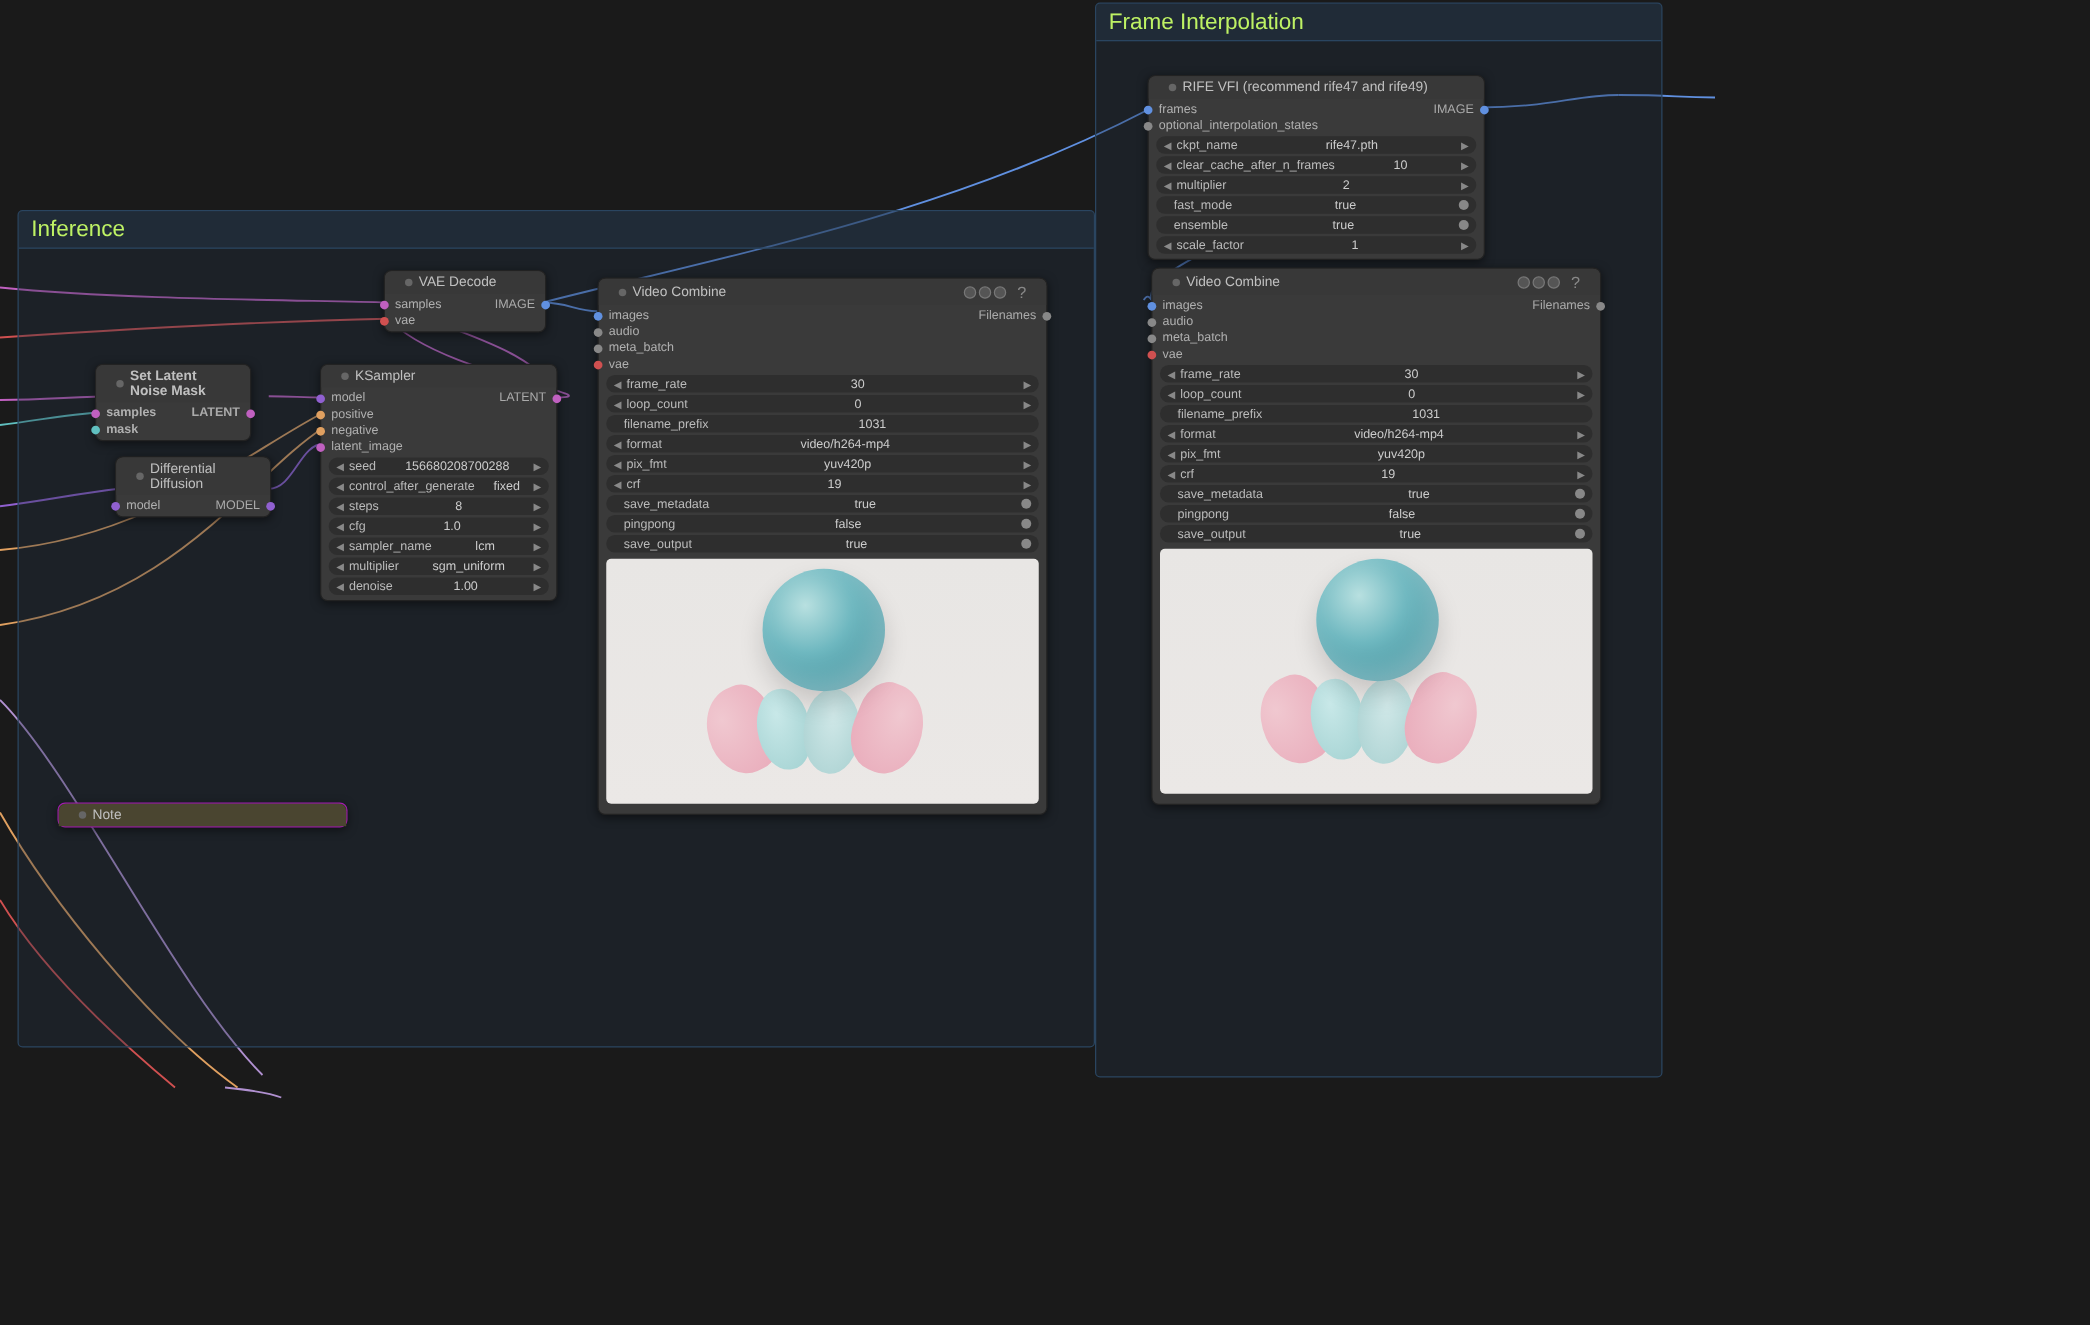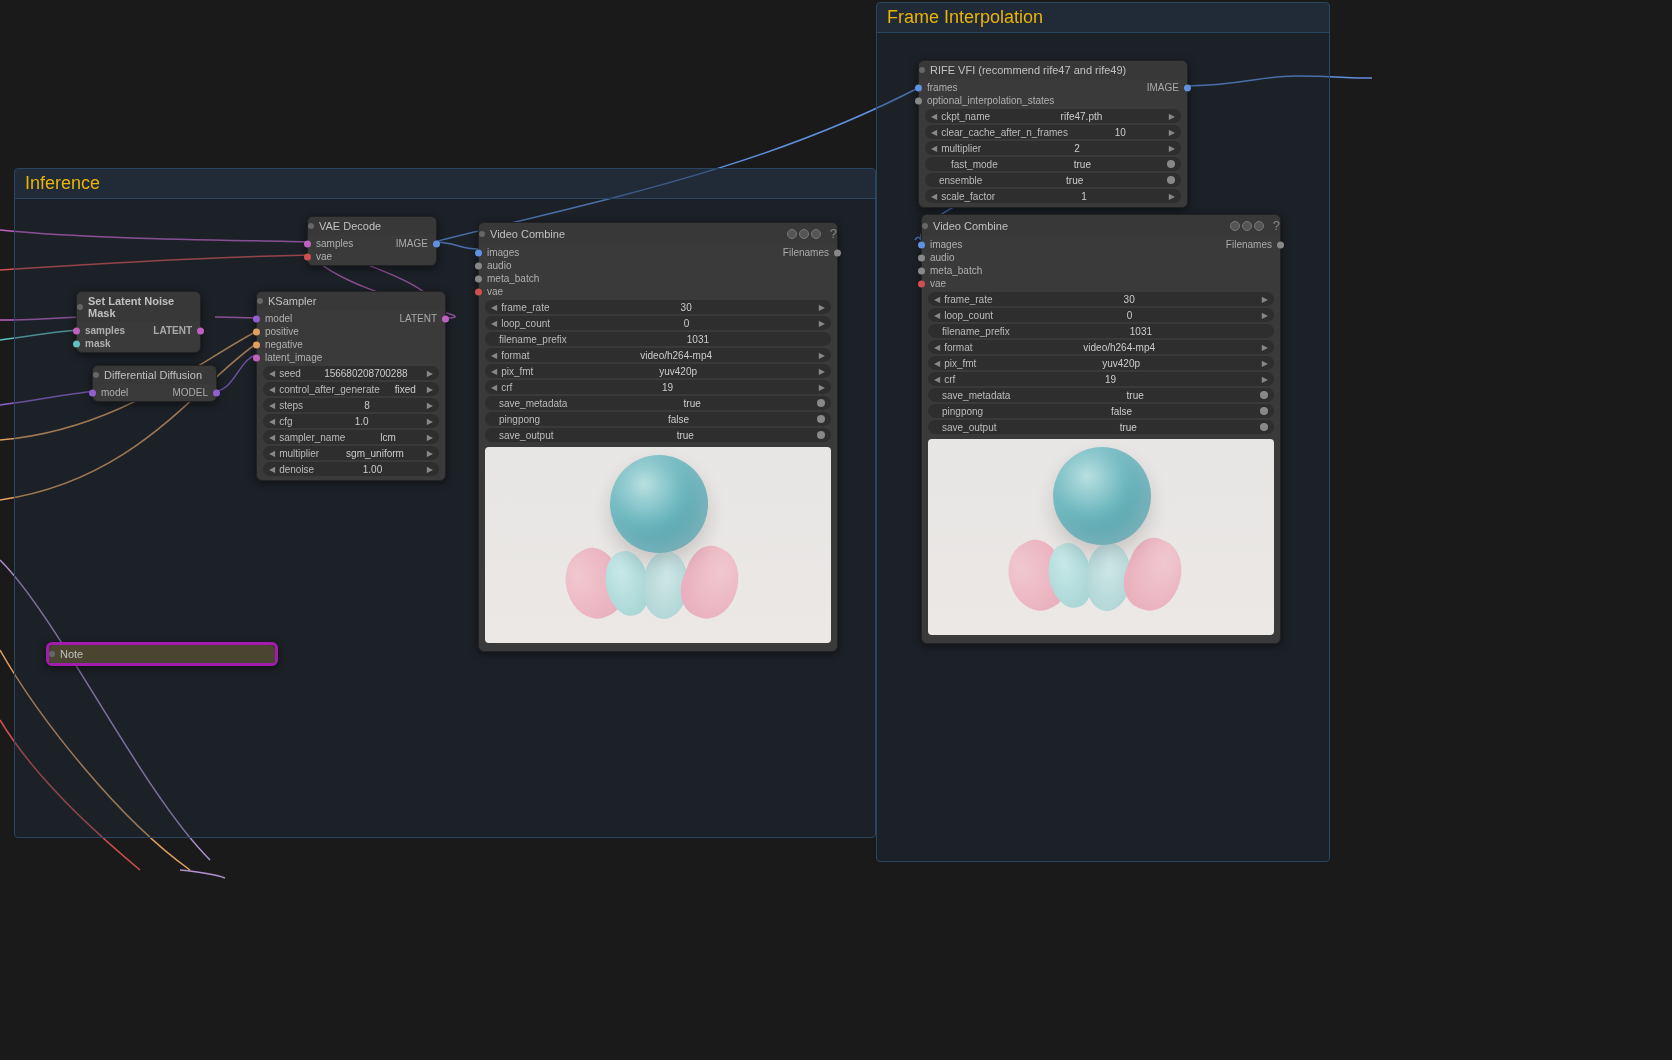--- a/index.html
+++ b/index.html
@@ -29,37 +29,37 @@
 .group {
   position: absolute;
   border: 1px solid #2a4560;
   background: rgba(35, 50, 65, 0.35);
   border-radius: 4px;
   z-index: 2;
 }
 .group-header {
   padding: 4px 10px;
   font-size: 18px;
-  color: #eab308;
+  color: #bef264;
   font-weight: normal;
   background: rgba(40, 60, 80, 0.4);
   border-bottom: 1px solid #2a4560;
 }
 .node {
   position: absolute;
   background: #3a3a3a;
   border: 1px solid #222;
   border-radius: 6px;
   box-shadow: 0 2px 8px rgba(0,0,0,0.5);
   z-index: 5;
 }
 .node-header {
   display: flex;
   align-items: center;
-  padding: 3px 0;
+  padding: 3px 16px;
   font-size: 11px;
   color: #c0c0c0;
   background: #383838;
   border-radius: 6px 6px 0 0;
   gap: 5px;
   justify-content: center;
 }
 .node-header .dot {
   width: 6px; height: 6px; border-radius: 50%;
   background: #666;
@@ -172,21 +172,21 @@
   border-radius: 48% 52% 50% 50%;
 }
 .t4 { left: 135px; top: 96px; width: 55px; height: 72px;
   background: radial-gradient(ellipse at 60% 30%, #f0c8d0, #e8a8b8);
   transform: rotate(22deg);
   border-radius: 40% 60% 50% 50%;
 }
 .note-node {
   position: absolute;
   background: #3a3628;
-  border: 3px solid #a21caf;
+  border: 1px solid #a21caf;
   border-radius: 6px;
   box-shadow: 0 2px 8px rgba(0,0,0,0.5);
   z-index: 5;
 }
 .note-node .node-header { background: #4a4530; }
 .note-body {
   margin: 6px;
   background: #151510;
   padding: 6px;
   font-family: monospace;
@@ -485,21 +485,21 @@
           <span class="wvalue">10</span>
           <span class="arrow">▶</span>
         </div>
     <div class="widget">
           <span class="arrow">◀</span>
           <span class="wname">multiplier</span>
           <span class="wvalue">2</span>
           <span class="arrow">▶</span>
         </div>
     <div class="widget toggle">
-          <span class="wname" style="margin-left:20px">fast_mode</span>
+          <span class="wname" style="margin-left:8px">fast_mode</span>
           <span class="wvalue">true</span>
           <span class="tdot"></span>
         </div>
     <div class="widget toggle">
           <span class="wname" style="margin-left:8px">ensemble</span>
           <span class="wvalue">true</span>
           <span class="tdot"></span>
         </div>
     <div class="widget">
           <span class="arrow">◀</span>

